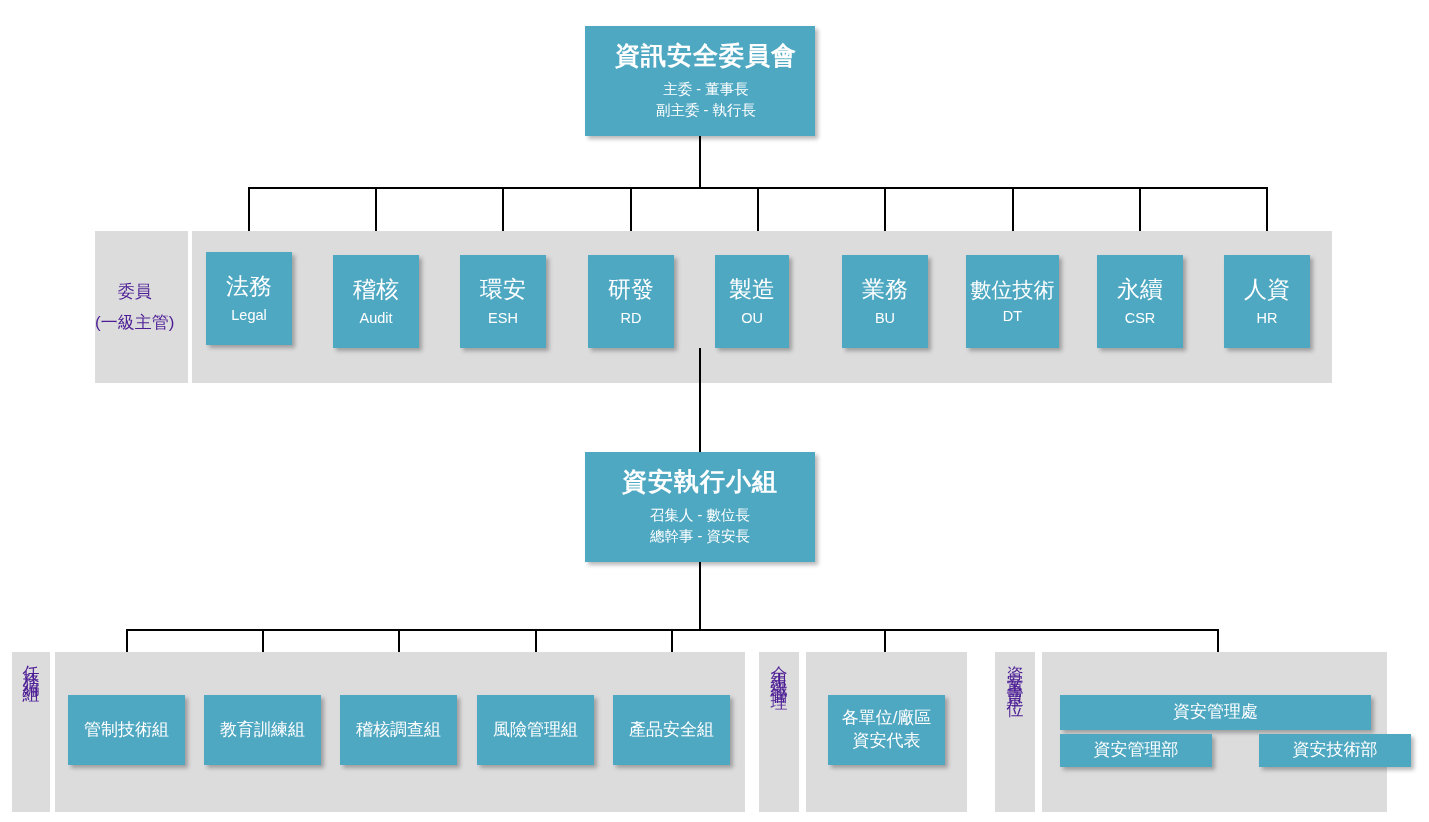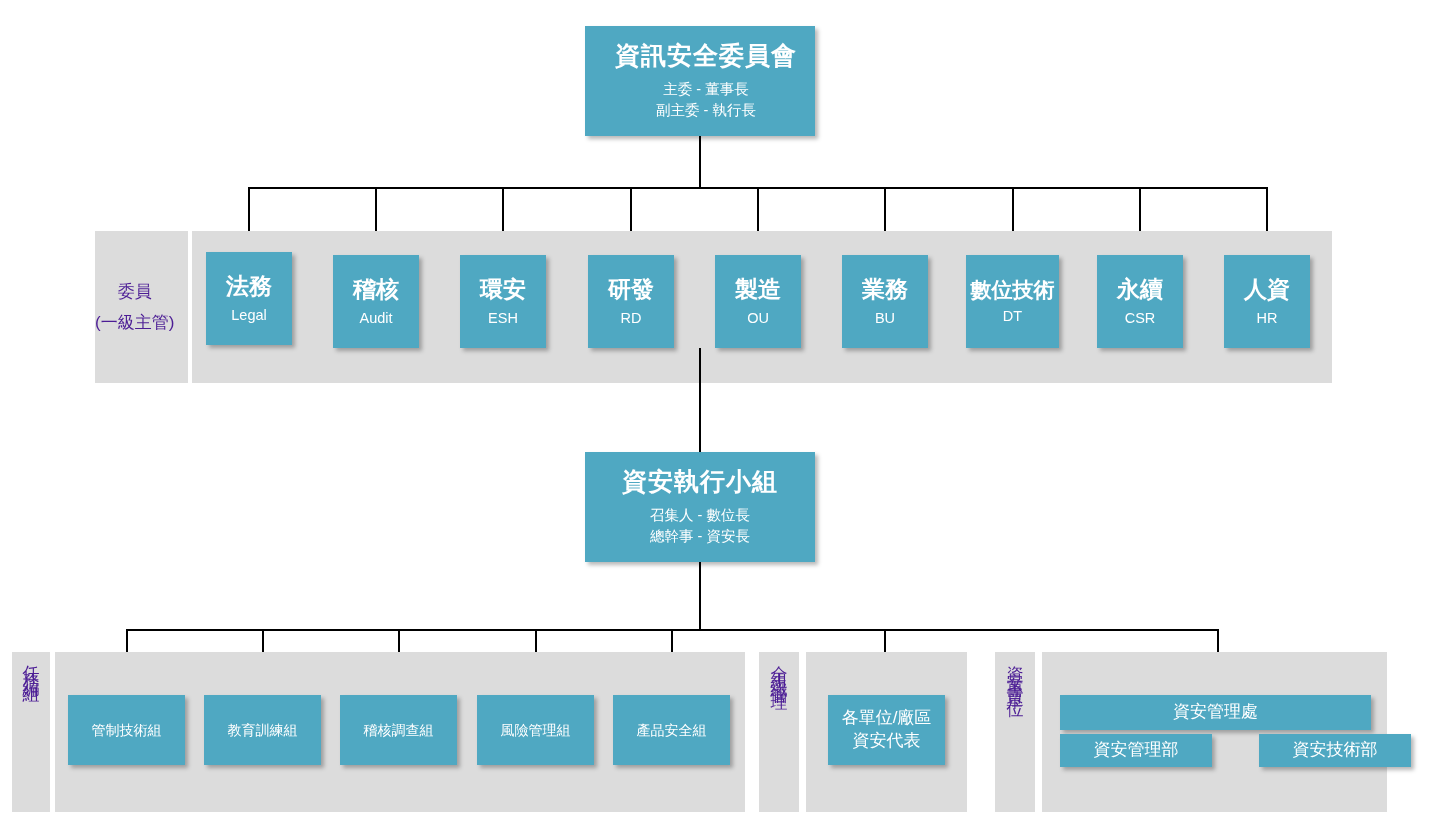--- a/index.html
+++ b/index.html
@@ -46,31 +46,31 @@
   }
   .node-major .node-sub {
     font-size: 14.5px;
     font-weight: normal;
     line-height: 1.45;
   }
 
   
   .dept .dept-cn {
     font-size: 23px;
-    font-weight: bold;
+    font-weight: normal;
     margin-bottom: 6px;
   }
   .dept .dept-en {
     font-size: 14.5px;
     font-weight: normal;
   }
 
   
   .taskbox {
-    font-size: 14px;
+    font-size: 17px;
   }
   .repbox {
     font-size: 17px;
     line-height: 1.35;
   }
   .unitbox {
     font-size: 17px;
   }
 
   
@@ -155,21 +155,21 @@
     <div class="dept-en">Audit</div>
   </div>
   <div class="card dept" style="left:460px; top:255px; width:86px; height:93px;">
     <div class="dept-cn">環安</div>
     <div class="dept-en">ESH</div>
   </div>
   <div class="card dept" style="left:588px; top:255px; width:86px; height:93px;">
     <div class="dept-cn">研發</div>
     <div class="dept-en">RD</div>
   </div>
-  <div class="card dept" style="left:715px; top:255px; width:86px; height:93px;">
+  <div class="card dept" style="left:715px; top:255px; width:74px; height:93px;">
     <div class="dept-cn">製造</div>
     <div class="dept-en">OU</div>
   </div>
   <div class="card dept" style="left:842px; top:255px; width:86px; height:93px;">
     <div class="dept-cn">業務</div>
     <div class="dept-en">BU</div>
   </div>
   <div class="card dept" style="left:966px; top:255px; width:93px; height:93px;">
     <div class="dept-cn" style="font-size:21px;">數位技術</div>
     <div class="dept-en">DT</div>

